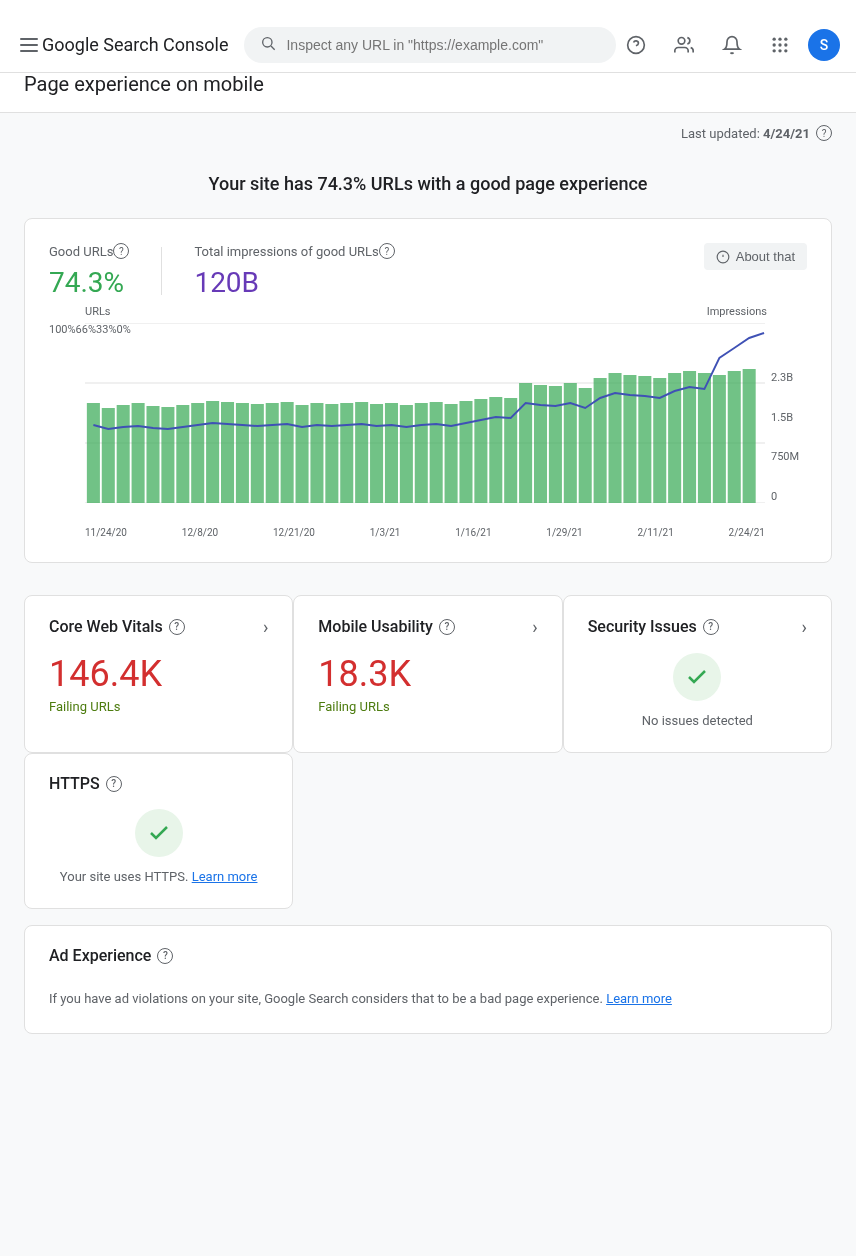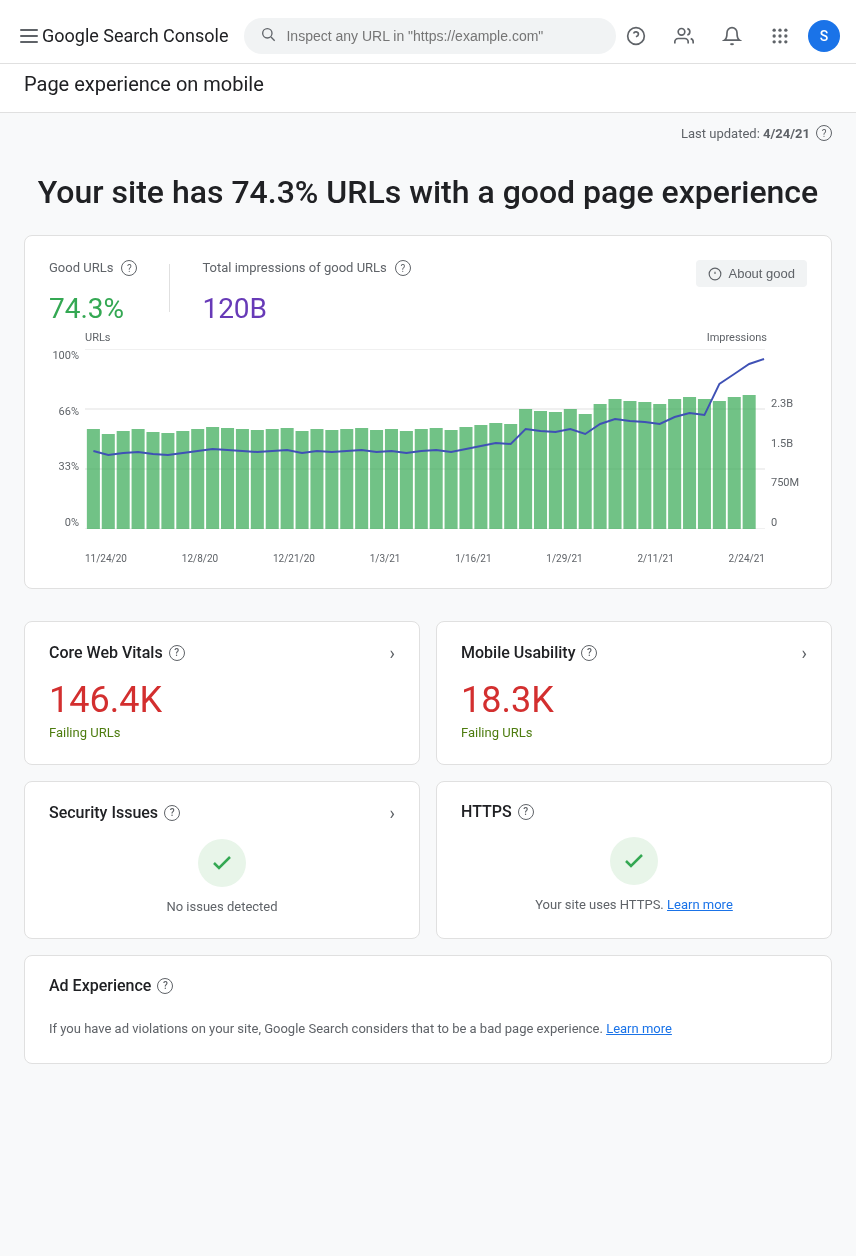--- a/index.html
+++ b/index.html
@@ -2,21 +2,21 @@
 <html><head>
   <meta charset="utf-8">
   <style>
     * { box-sizing: border-box; margin: 0; padding: 0; }
     body { font-family: 'Google Sans', Roboto, Arial, sans-serif; background: #fff; color: #202124; font-size: 14px; width: 856px; }
 
     
     .header {
       display: flex; align-items: center; padding: 0 16px; height: 56px;
       background: #fff; border-bottom: 1px solid #e0e0e0;
-      position: sticky; top: 8px; z-index: 100;
+      position: sticky; top: 17px; z-index: 100;
     }
     .header-logo { display: flex; align-items: center; margin-right: 16px; }
     .header-logo-text { font-size: 18px; font-weight: 400; color: #202124; white-space: nowrap; }
     .header-search {
       flex: 1; max-width: 480px; height: 36px; background: #f1f3f4;
       border-radius: 24px; display: flex; align-items: center; padding: 0 16px;
       margin-right: auto;
     }
     .header-search-icon { color: #5f6368; margin-right: 10px; font-size: 16px; }
     .header-search input {
@@ -46,45 +46,45 @@
 
     
     .last-updated-bar {
       display: flex; justify-content: flex-end; align-items: center;
       padding: 12px 0; font-size: 13px; color: #5f6368;
     }
     .last-updated-bar .help-icon { margin-left: 6px; cursor: pointer; }
 
     
     .hero-headline {
-      text-align: center; font-size: 32px; font-weight: 500;
+      text-align: center; font-size: 18px; font-weight: 500;
       color: #202124; padding: 20px 0 24px;
     }
 
     
     .chart-card {
       background: #fff; border-radius: 8px; border: 1px solid #e0e0e0;
       padding: 24px; margin-bottom: 32px;
     }
     .chart-metrics { display: flex; align-items: flex-start; gap: 32px; margin-bottom: 16px; }
-    .metric-label { font-size: 13px; color: #5f6368; display: flex; align-items: flex-start; gap: 8px; margin-bottom: 16px; }
+    .metric-label { font-size: 13px; color: #5f6368; display: flex; align-items: center; gap: 0; margin-bottom: 7px; }
     .metric-value-green { font-size: 28px; color: #34a853; font-weight: 400; }
     .metric-value-purple { font-size: 28px; color: #673ab7; font-weight: 400; }
     .metric-divider { width: 1px; background: #e0e0e0; height: 48px; margin-top: 4px; }
     .about-chart-btn {
       margin-left: auto; display: flex; align-items: center; gap: 6px;
       font-size: 13px; color: #5f6368; background: #f1f3f4;
       border: none; border-radius: 4px; padding: 6px 12px; cursor: pointer;
     }
 
     
     .section-title { font-size: 20px; font-weight: 400; color: #202124; margin-bottom: 16px; padding-top: 8px; }
 
     
-    .signals-grid { display: grid; grid-template-columns: 1fr 1fr; gap: 16px; }
+    .signals-grid { display: grid; grid-template-columns: 1fr 1fr 1fr; }
 
     
     .signal-card {
       background: #fff; border-radius: 8px; border: 1px solid #e0e0e0;
       padding: 20px 24px 24px;
     }
     .signal-card-header {
       display: flex; align-items: center; justify-content: space-between;
       margin-bottom: 16px;
     }
@@ -212,30 +212,30 @@
           <span class="help-circle">?</span>
         </div>
         <div class="metric-value-purple">120B</div>
       </div>
       <button class="about-chart-btn">
         <svg width="14" height="14" viewBox="0 0 24 24" fill="none" stroke="#5f6368" stroke-width="2">
           <circle cx="12" cy="12" r="10"></circle>
           <line x1="12" y1="8" x2="12" y2="12"></line>
             <line x1="12" y1="16" x2="12.01" y2="16" stroke-width="3"></line>
         </svg>
-        <span>About good</span>
+        <span>About that</span>
       </button>
     </div>
 
     <div style="position:relative; margin-top:24px;">
       <div style="position:absolute; top:-18px; left:36px; font-size:11px; color:#5f6368;">URLs</div>
       <div style="position:absolute; top:-18px; right:40px; font-size:11px; color:#5f6368; ">Impressions</div>
       <div style="display:flex; height:200px;">
 
-        <div style="display:flex; flex-direction:column; justify-content:space-between; font-size:11px; color:#5f6368; text-align:right; padding-right:6px; padding-bottom:20px; width:36px; flex-shrink:0;">
+        <div style="display:flex; flex-direction:row; justify-content:space-between; font-size:11px; color:#5f6368; text-align:right; padding-right:6px; padding-bottom:20px; width:36px; flex-shrink:0;">
           <span>100%</span>
           <span>66%</span>
           <span>33%</span>
           <span>0%</span>
         </div>
 
         <svg viewBox="0 0 730 180" preserveAspectRatio="none" style="flex:1; height:180px;">
 
           <line x1="0" y1="0" x2="730" y2="0" class="grid-line"></line>
           <line x1="0" y1="60" x2="730" y2="60" class="grid-line"></line>

